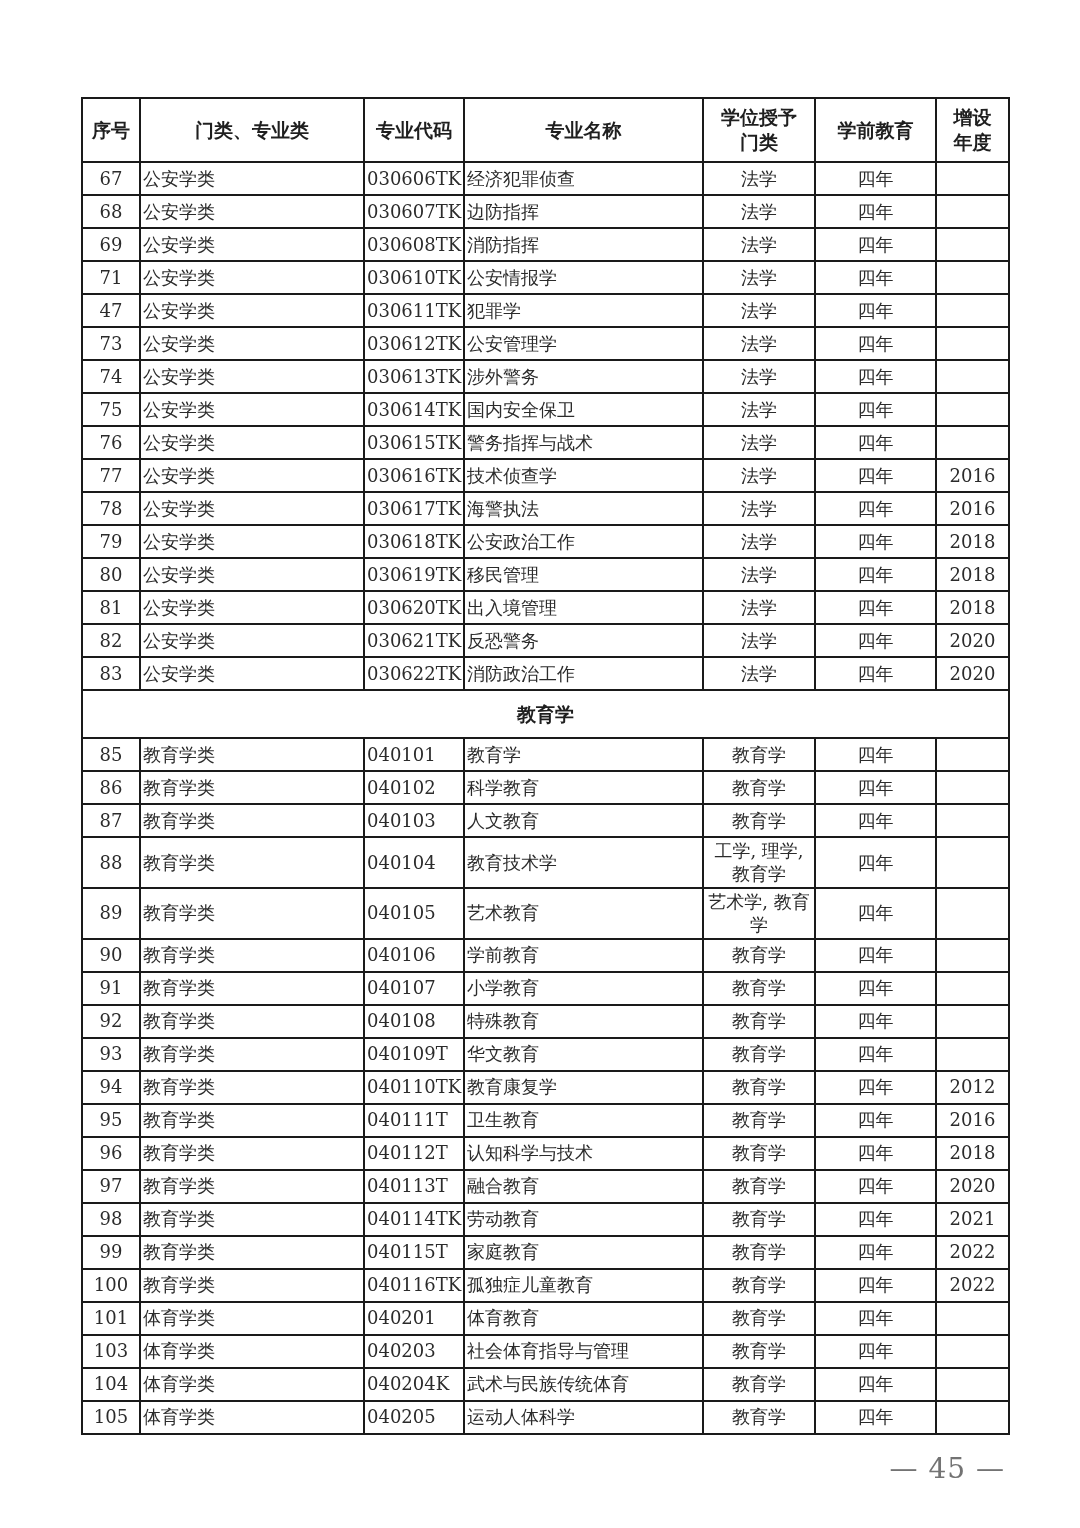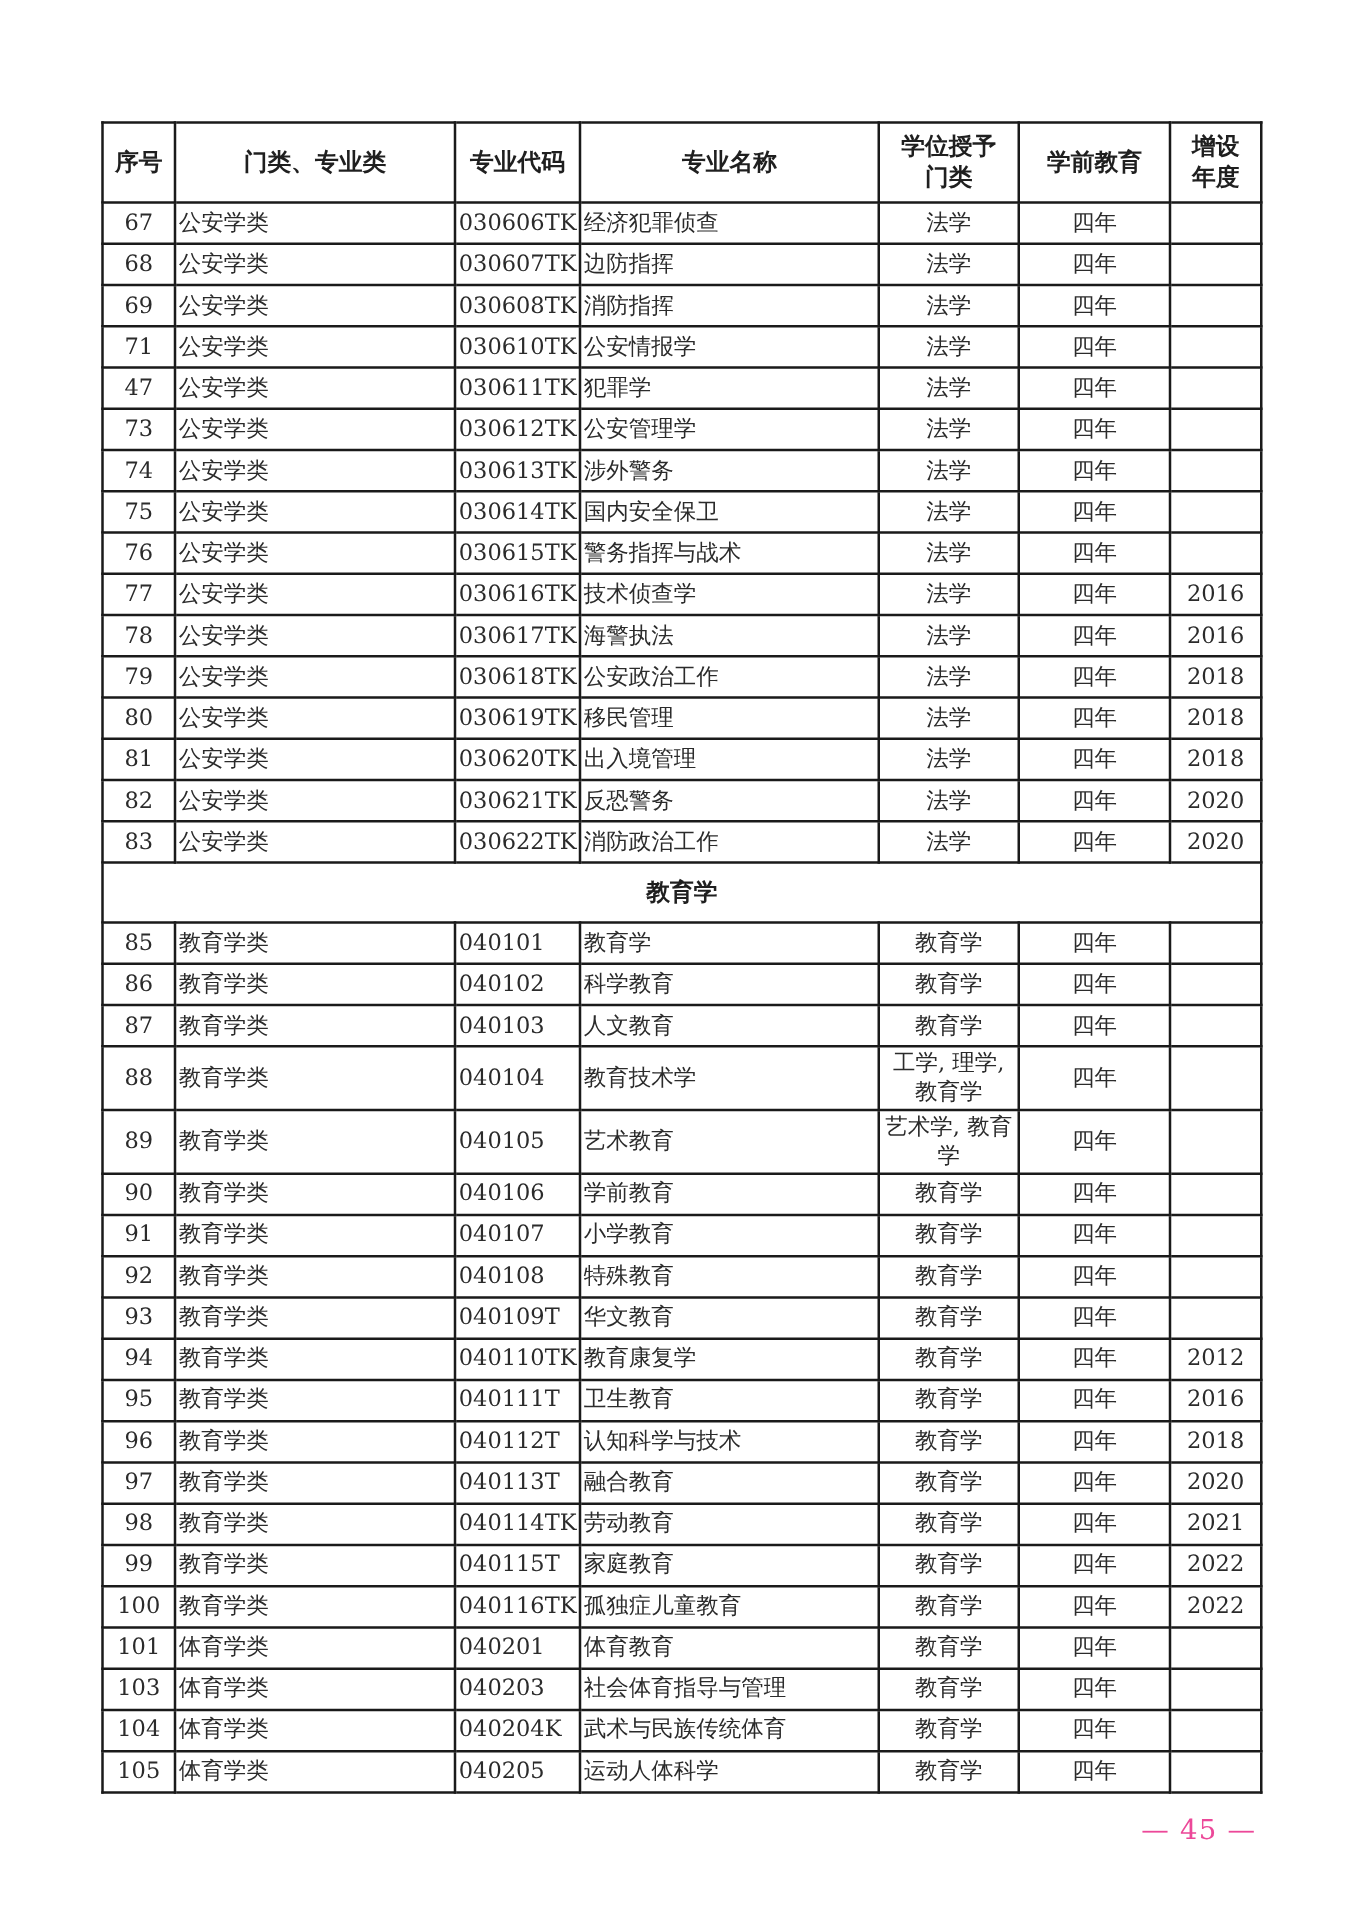--- a/index.html
+++ b/index.html
@@ -51,22 +51,22 @@
     text-align: center;
     font-weight: bold;
     font-size: 19px;
     height: 44px;
     color: #1f1f1f;
   }
   .page-number {
     position: absolute;
     top: 1452px;
     right: 75px;
-    font-size: 22px;
-    color: #ec4899;
+    font-size: 28px;
+    color: #737373;
     letter-spacing: 1px;
     font-family: "DejaVu Serif", "Liberation Serif", serif;
   }
 </style>
 </head>
 <body>
 
 <div class="page">
 
   <table class="majors">

